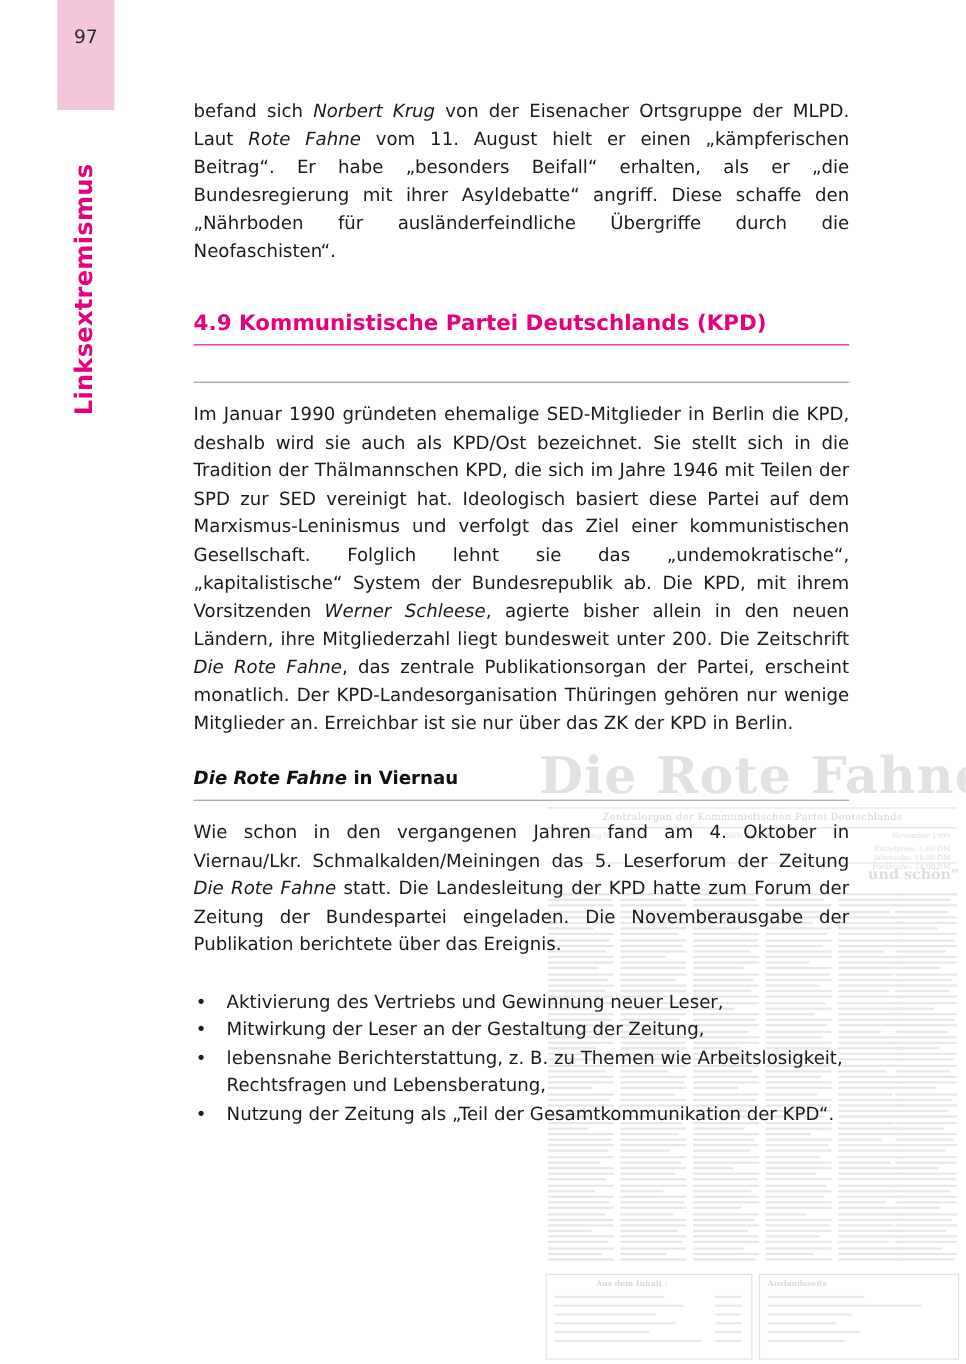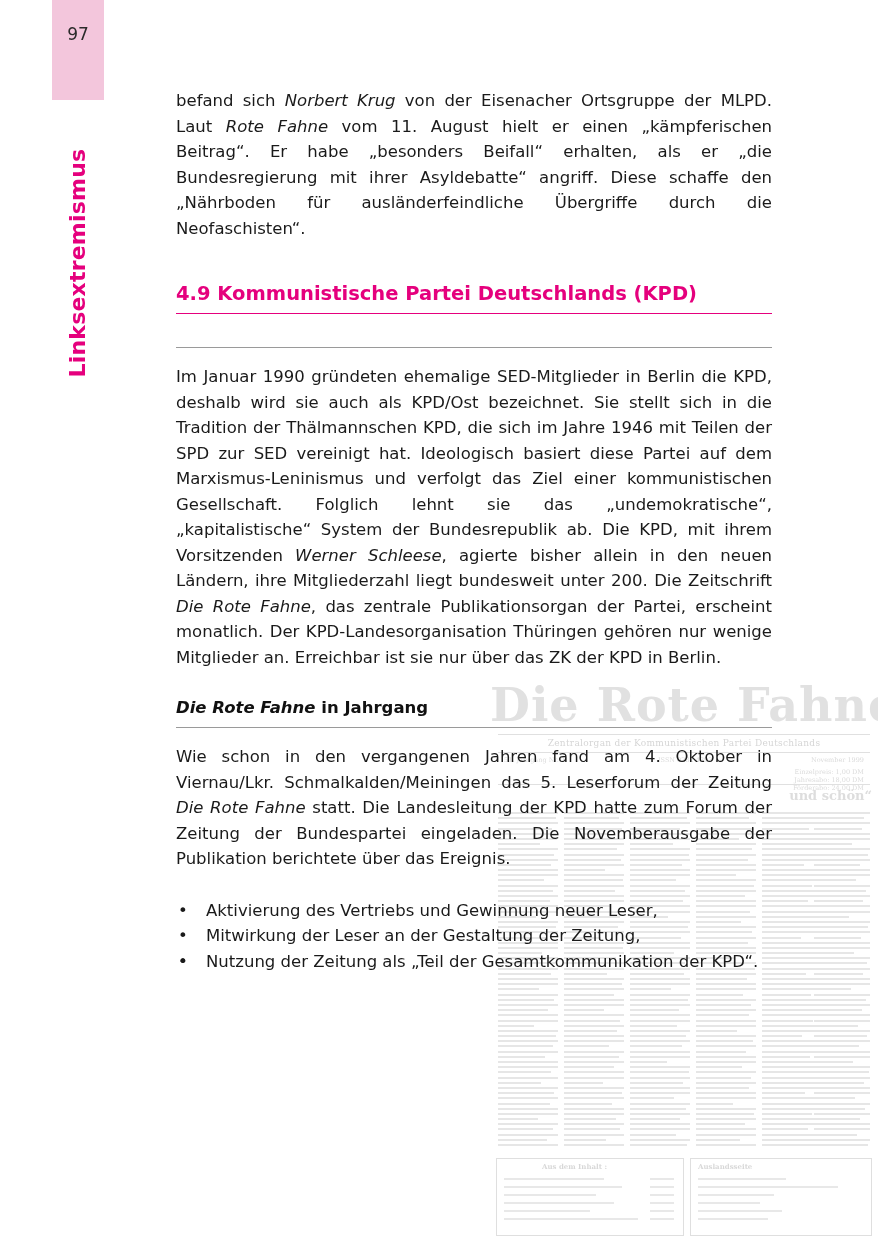--- a/index.html
+++ b/index.html
@@ -674,30 +674,30 @@
   <div class="gap-md"></div>
 
   <div class="rule-grey"></div>
 
   <div class="gap-sm"></div>
 
   <p class="body-text"><span>Im Januar 1990 gründeten ehemalige SED-Mitglieder in Berlin die KPD, deshalb wird sie auch als KPD/Ost bezeichnet. Sie stellt sich in die Tradition der Thälmannschen KPD, die sich im Jahre 1946 mit Teilen der SPD zur SED vereinigt hat. Ideologisch basiert diese Partei auf dem Marxismus-Leninismus und verfolgt das Ziel einer kommunistischen Gesellschaft. Folglich lehnt sie das „undemokratische“, „kapitalistische“ System der Bundesrepublik ab. Die KPD, mit ihrem Vorsitzenden </span><em class="it">Werner Schleese</em><span>, agierte bisher allein in den neuen Ländern, ihre Mitgliederzahl liegt bundesweit unter 200. Die Zeitschrift </span><em class="it">Die Rote Fahne</em><span>, das zentrale Publikationsorgan der Partei, erscheint monatlich. Der KPD-Landesorganisation Thüringen gehören nur wenige Mitglieder an. Erreichbar ist sie nur über das ZK der KPD in Berlin.</span></p>
 
   <div class="gap-md"></div>
 
-  <h3 class="sub-heading"><span class="ital">Die Rote Fahne</span><span> in Jahrgang</span></h3>
+  <h3 class="sub-heading"><span class="ital">Die Rote Fahne</span><span> in Viernau</span></h3>
   <div class="rule-grey"></div>
 
   <div class="gap-sm"></div>
 
   <p class="body-text"><span>Wie schon in den vergangenen Jahren fand am 4. Oktober in Viernau/Lkr. Schmalkalden/Meiningen das 5. Leserforum der Zeitung </span><em class="it">Die Rote Fahne</em><span> statt. Die Landesleitung der KPD hatte zum Forum der Zeitung der Bundespartei eingeladen. Die Novemberausgabe der Publikation berichtete über das Ereignis.</span></p>
 
   <div class="gap-md"></div>
 
 
   <ul class="bullets">
     <li><span class="bullet-dot">•</span><span>Aktivierung des Vertriebs und Gewinnung neuer Leser,</span></li>
     <li><span class="bullet-dot">•</span><span> Mitwirkung der Leser an der Gestaltung der Zeitung,</span></li>
-    <li><span class="bullet-dot">•</span></li>
+    <li><span class="bullet-dot">•</span><span> lebensnahe Berichterstattung, z. B. zu Themen wie Arbeitslosigkeit, Rechtsfragen und Lebensberatung,</span></li>
     <li><span class="bullet-dot">•</span><span>Nutzung der Zeitung als „Teil der Gesamtkommunikation der KPD“.</span></li>
   </ul>
 
 </div>
 
 </body></html>

